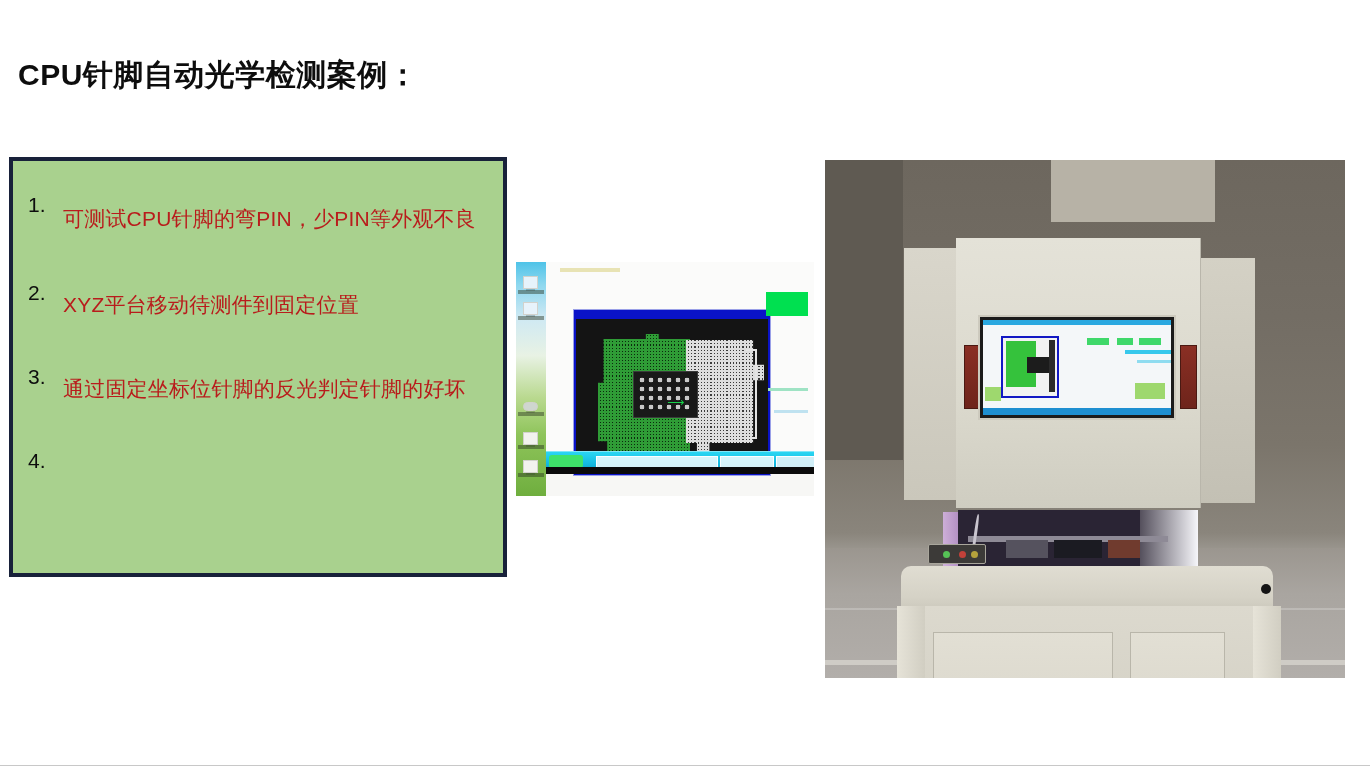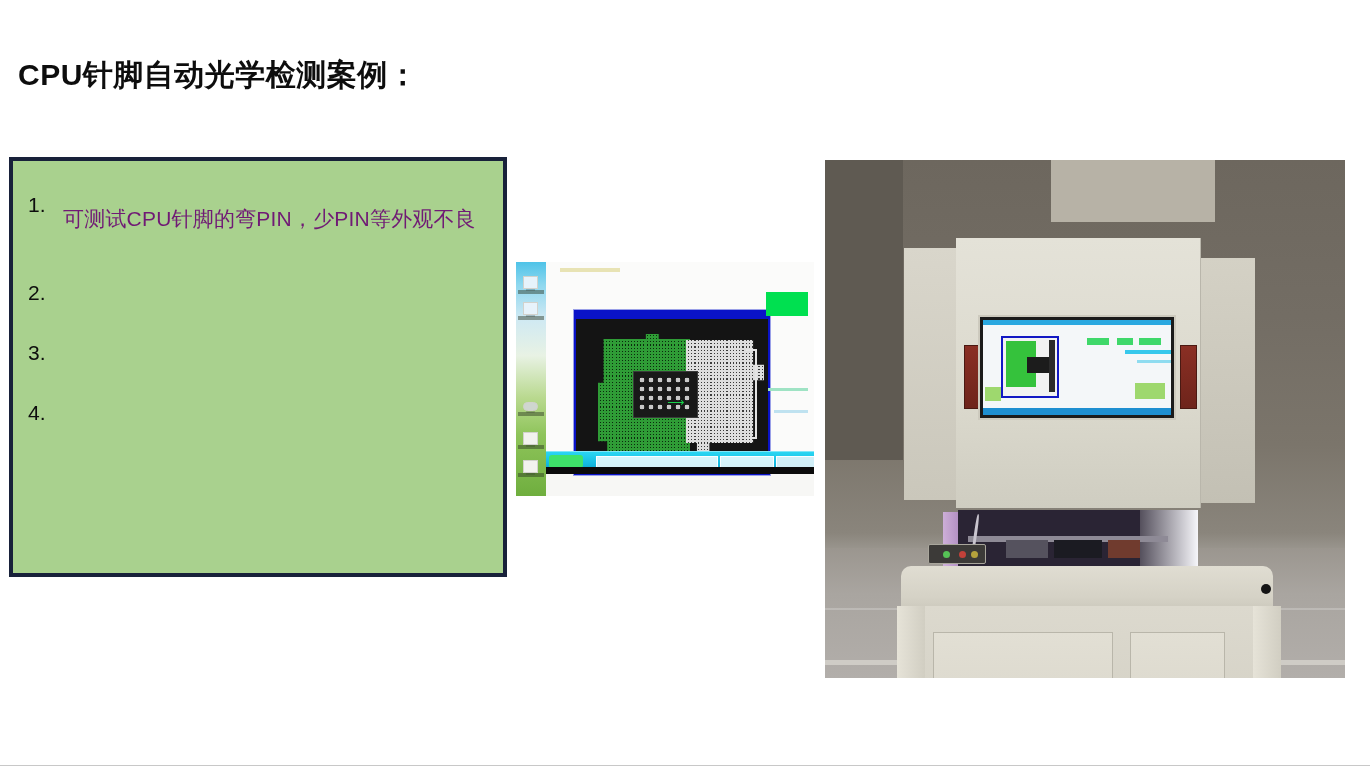--- a/index.html
+++ b/index.html
@@ -58,21 +58,21 @@
     line-height: 36px;
     color: #0d0d0d;
     text-align: left;
     padding-left: 7px;
     box-sizing: border-box;
   }
   .callout-text {
     flex: 1 1 auto;
     font-size: 21px;
     line-height: 60px;
-    color: #701a75;
+    color: #b91c1c;
     letter-spacing: 0.2px;
   }
   .callout-item.wrap .callout-text { line-height: 64px; }
 
   
   .photo {
     position: absolute;
     overflow: hidden;
   }
 
@@ -480,24 +480,26 @@
 <div class="callout-box">
   <div class="callout-list">
 
     <div class="callout-item wrap">
       <div class="callout-num">1.</div>
       <div class="callout-text">可测试CPU针脚的弯PIN，少PIN等外观不良</div>
     </div>
 
     <div class="callout-item">
       <div class="callout-num">2.</div>
+      <div class="callout-text">XYZ平台移动待测件到固定位置</div>
     </div>
 
     <div class="callout-item">
       <div class="callout-num">3.</div>
+      <div class="callout-text">通过固定坐标位针脚的反光判定针脚的好坏</div>
     </div>
 
     <div class="callout-item">
       <div class="callout-num">4.</div>
     </div>
 
   </div>
 </div>
 
 <div class="photo photo-screenshot">

